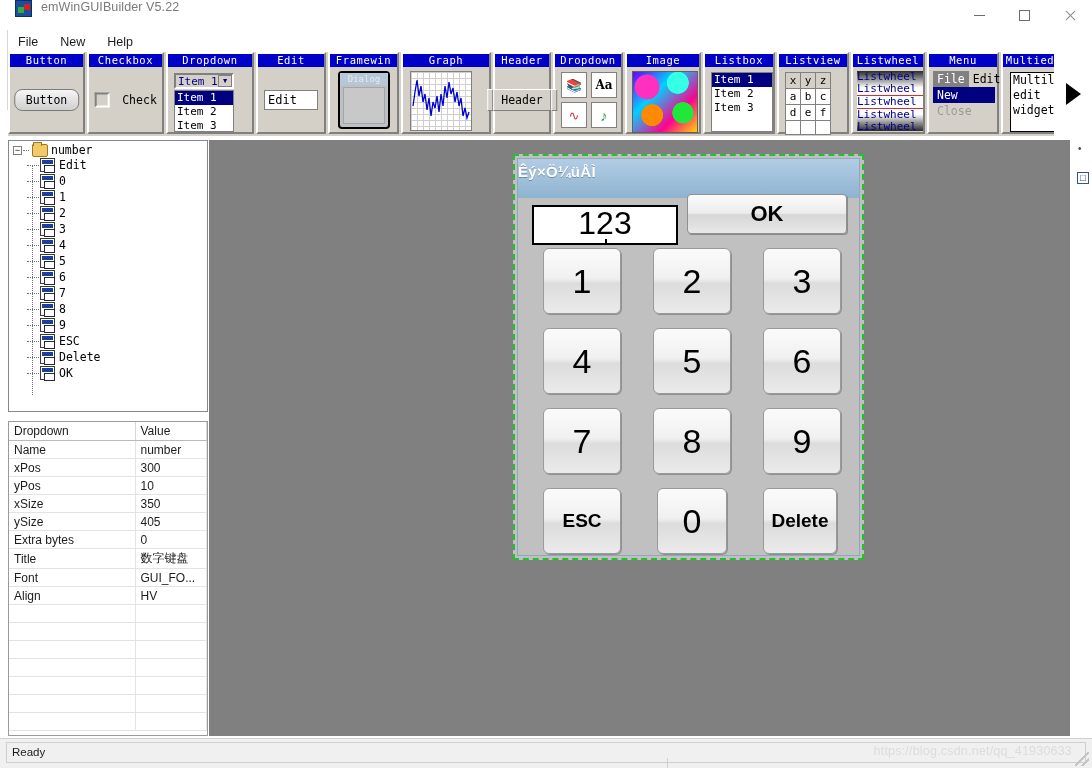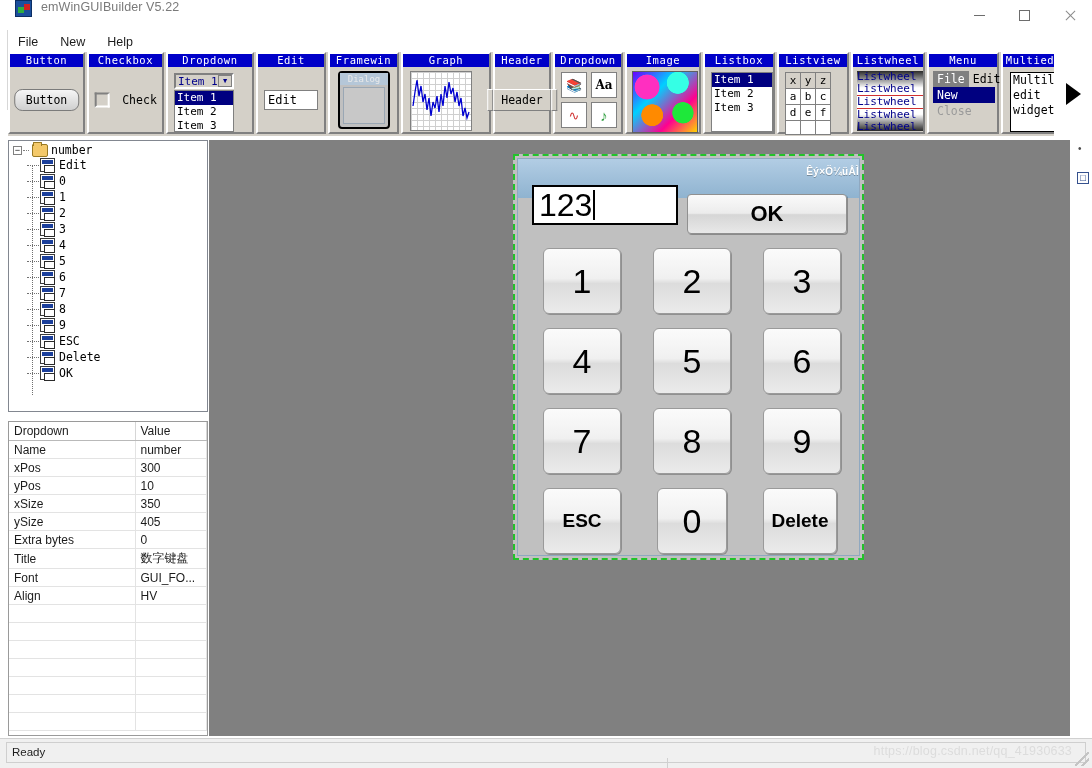--- a/index.html
+++ b/index.html
@@ -284,28 +284,28 @@
   
   #dialog-sel {
     position: absolute; left: 304px; top: 14px; width: 351px; height: 406px;
     border: 2px dashed #22c32a; padding: 0;
     background: #c0c0c0;
   }
   #dialog-inner { position: absolute; inset: 2px; background: #c0c0c0; border: 1px solid #8fa8c0; }
   #dlg-title {
     height: 39px; width: 100%;
     background: linear-gradient(#b2cde4, #8fb3d0);
-    color: #ffffff; font-size: 10px; font-weight: bold;
-    text-align: right; line-height: 25px; letter-spacing: .3px;
+    color: #ffffff; font-size: 15px; font-weight: bold;
+    text-align: left; line-height: 25px; letter-spacing: .3px;
     text-shadow: 0 1px 0 rgba(0,0,0,.28);
   }
   #dlg-edit {
-    position: absolute; left: 14px; top: 26px; width: 146px; height: 40px;
+    position: absolute; left: 14px; top: 46px; width: 146px; height: 40px;
     background: #ffffff; border: 2px solid #000000;
-    display: flex; align-items: center; padding-left: 5px;
+    display: flex; align-items: center;  flex-direction: column;
   }
   #dlg-edit-value { font-size: 32px; line-height: 32px; color: #000; font-weight: normal; }
   #dlg-edit-caret { width: 2px; height: 30px; background: #000; margin-left: 1px; }
   #dlg-ok {
     position: absolute; left: 169px; top: 35px; width: 160px; height: 40px;
     border-radius: 4px; border: 1px solid #909090;
     background: linear-gradient(#fafafa 0%, #ececec 48%, #d6d6d6 52%, #e8e8e8 100%);
     box-shadow: 1px 1px 0 rgba(0,0,0,.28);
     display: flex; align-items: center; justify-content: center;
     font-size: 22px; font-weight: bold; color: #000;

